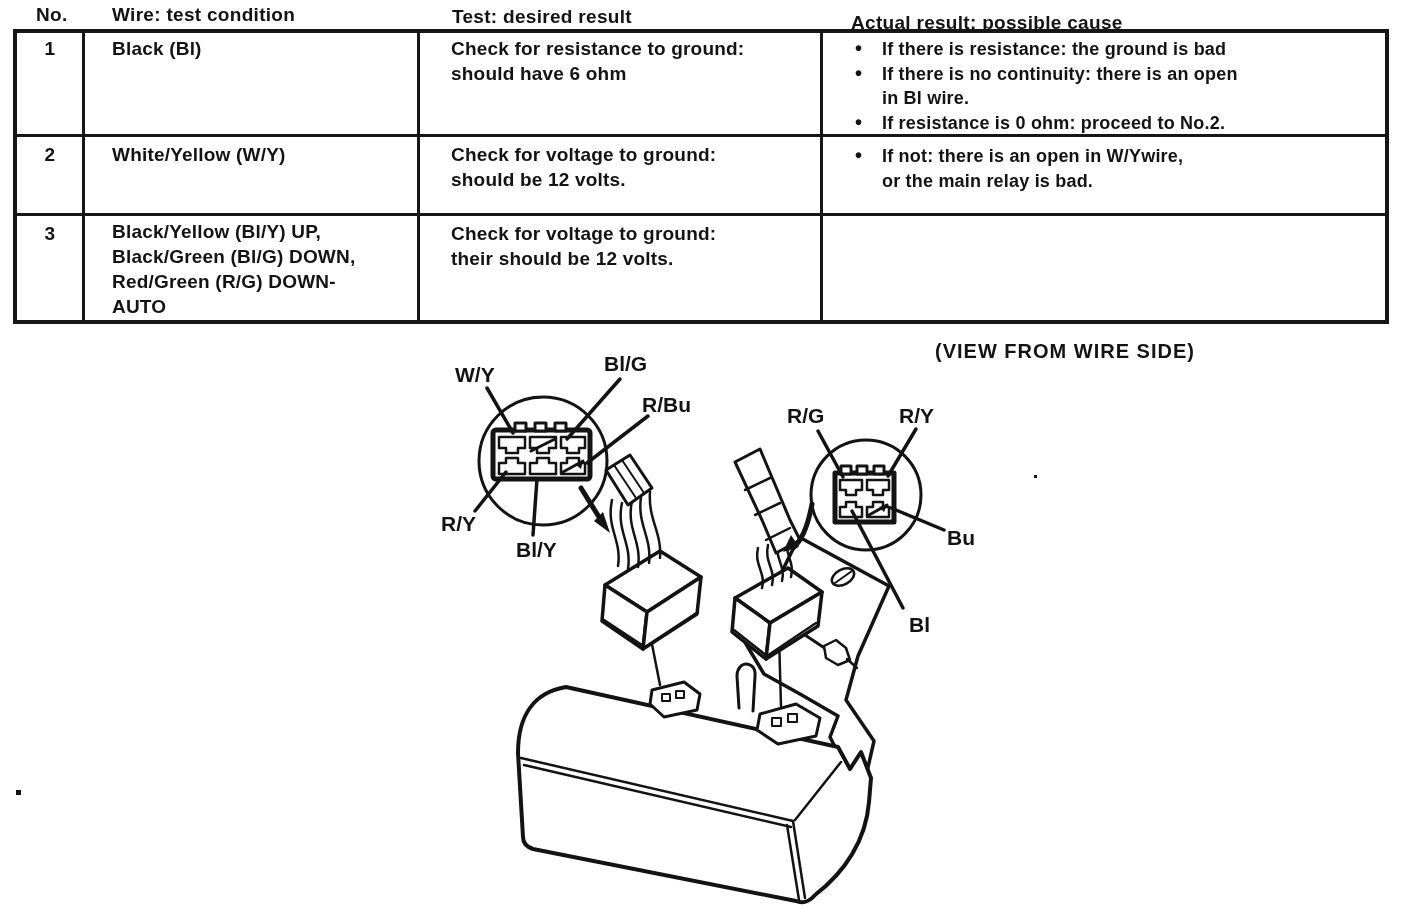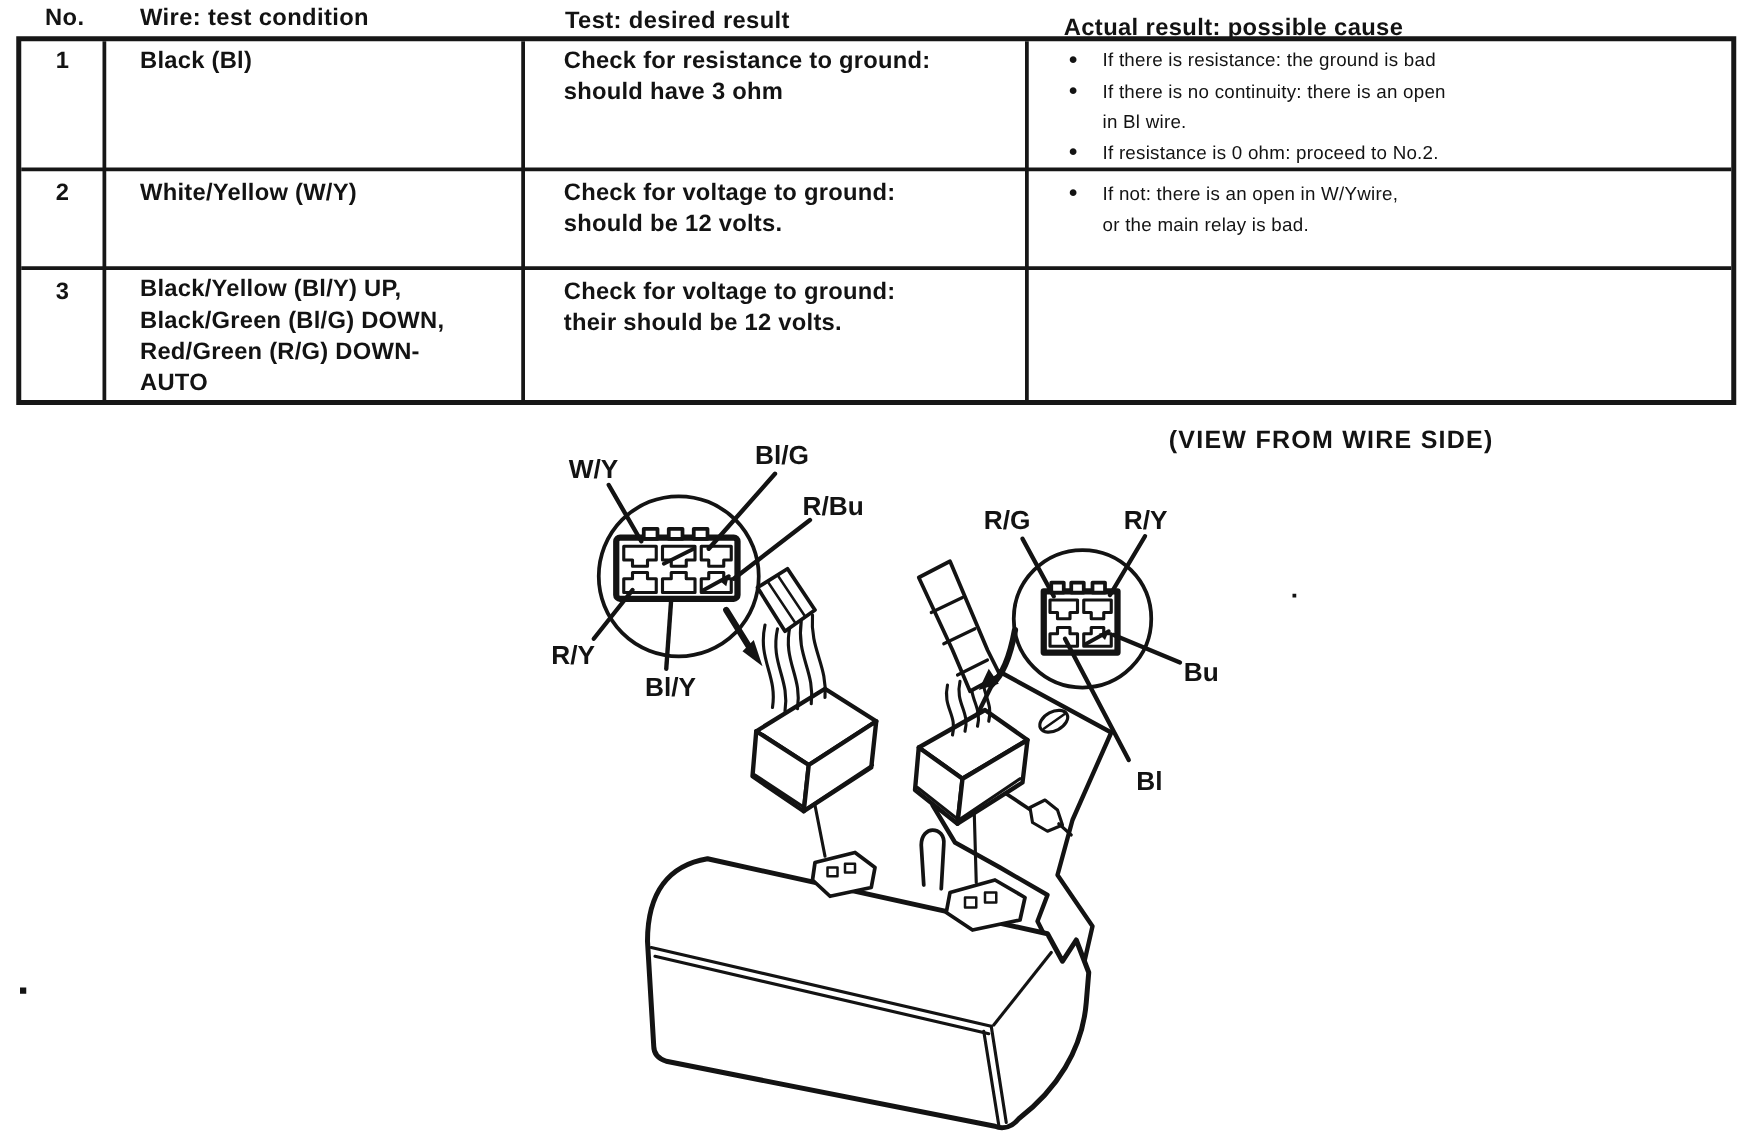--- a/index.html
+++ b/index.html
@@ -4,21 +4,21 @@
 <style>
   html,body{margin:0;padding:0;background:#fff;}
   body{width:1408px;height:910px;overflow:hidden;
        font-family:"Liberation Sans",sans-serif;color:#131313;}
   .page{position:relative;width:1408px;height:910px;background:#fff;}
   .hdr{position:absolute;font-size:19px;font-weight:700;letter-spacing:.3px;white-space:nowrap;}
   .frame{position:absolute;left:13px;top:29px;width:1368px;height:287px;border:4px solid #161616;}
   .vline{position:absolute;top:0;bottom:0;width:3px;background:#161616;}
   .hline{position:absolute;left:0;right:0;height:3px;background:#161616;}
   .cell{position:absolute;font-size:19px;font-weight:700;letter-spacing:.2px;line-height:25px;white-space:nowrap;}
-  .cline{position:relative;padding-left:30px;line-height:24.5px;font-size:15px;font-weight:400;white-space:nowrap;}
+  .cline{position:relative;padding-left:30px;line-height:24.5px;font-size:18px;font-weight:700;white-space:nowrap;}
   .cline.b::before{content:"\2022";position:absolute;left:3px;top:-1px;font-size:20px;}
   svg text{font-family:"Liberation Sans",sans-serif;font-weight:700;fill:#131313;}
   .lbl{font-size:21px;}
   .note{font-size:20px;letter-spacing:1px;}
 </style>
 </head>
 <body>
 
 <div class="page">
 
@@ -34,21 +34,21 @@
     <div class="hline" style="top:101px"></div>
     <div class="hline" style="top:180px"></div>
   </div>
 
   <div class="cell" style="left:30px;top:36px;width:40px;text-align:center">1</div>
   <div class="cell" style="left:112px;top:36px">
     <div>Black (Bl)</div>
   </div>
   <div class="cell" style="left:451px;top:36px">
     <div>Check for resistance to ground:</div>
-    <div>should have 3 ohm</div>
+    <div>should have 6 ohm</div>
   </div>
   <div class="cell" style="left:852px;top:37px;width:525px">
     <div class="cline b">If there is resistance: the ground is bad</div>
     <div class="cline b">If there is no continuity: there is an open</div>
     <div class="cline">in Bl wire.</div>
     <div class="cline b">If resistance is 0 ohm: proceed to No.2.</div>
   </div>
 
   <div class="cell" style="left:30px;top:142px;width:40px;text-align:center">2</div>
   <div class="cell" style="left:112px;top:142px">

